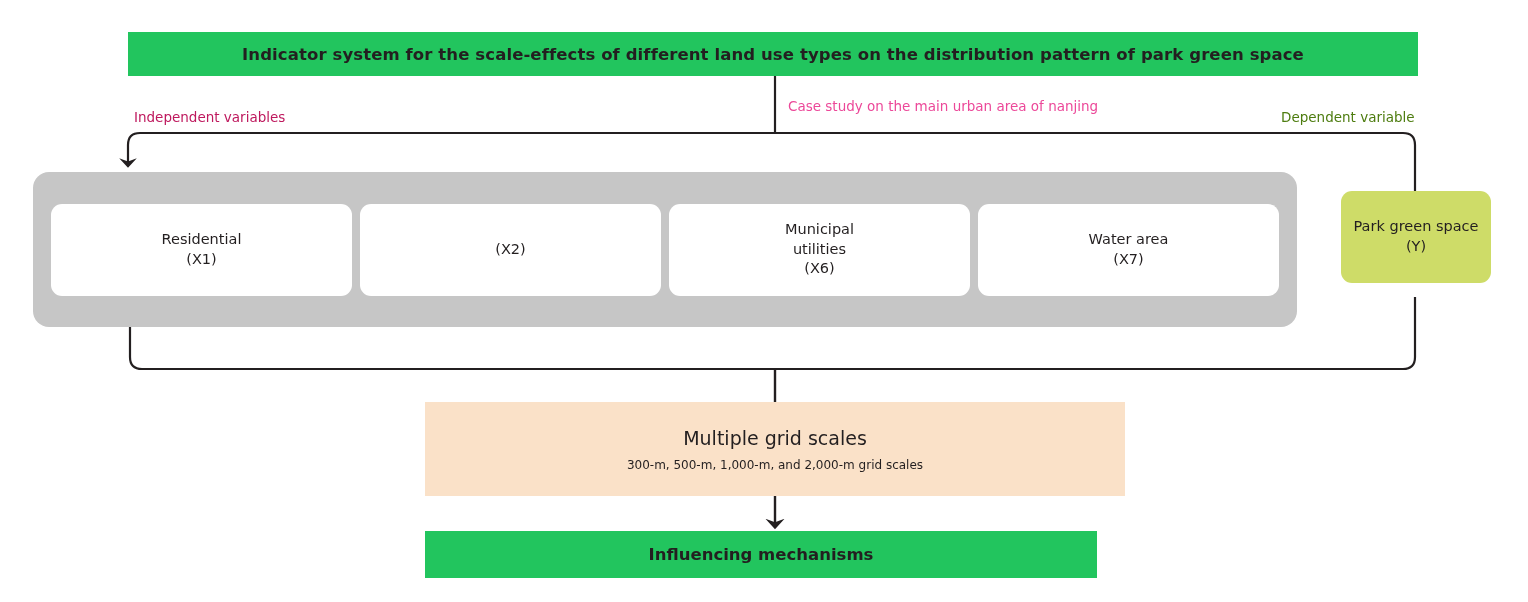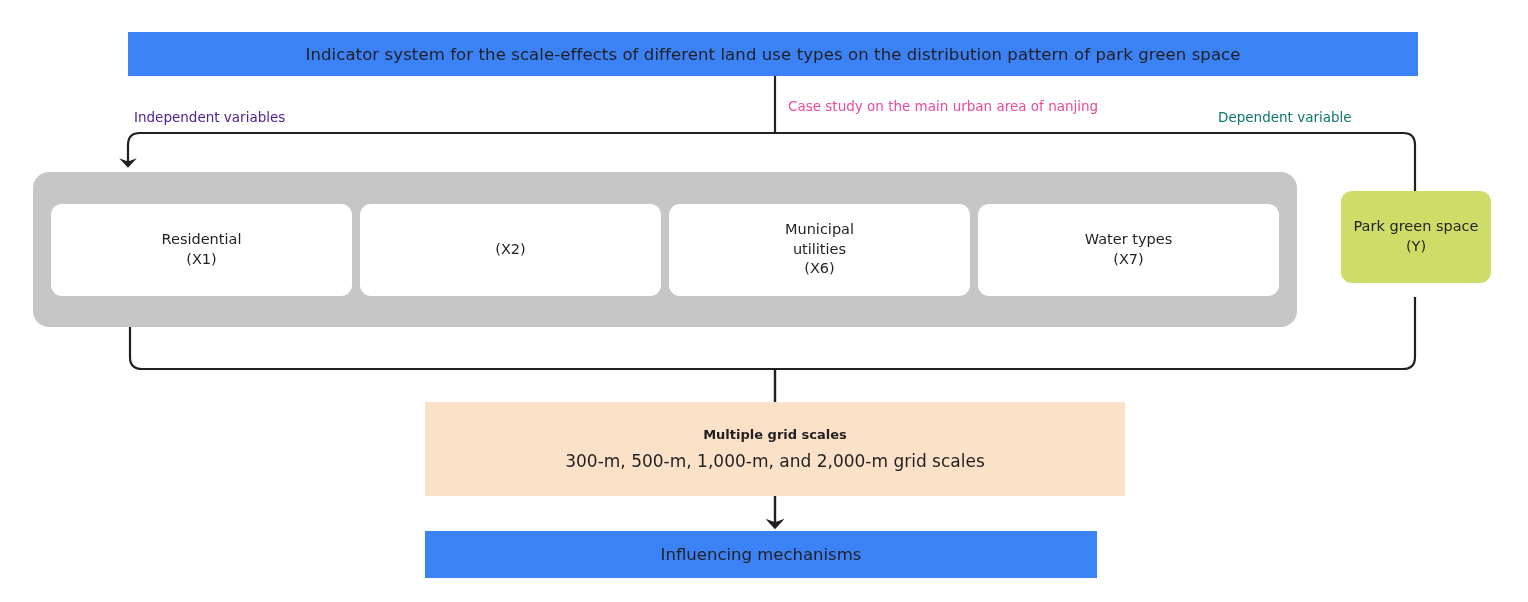--- a/index.html
+++ b/index.html
@@ -34,22 +34,22 @@
     display: flex;
     flex-direction: column;
     align-items: center;
     justify-content: center;
     text-align: center;
     color: #231f20;
   }
 
   
   .bar {
-    background: #3b82f6;
-    font-weight: normal;
+    background: #22c55e;
+    font-weight: bold;
   }
   #title-bar {
     left: 128px;
     top: 32px;
     width: 1290px;
     height: 44px;
     font-size: 16.5px;
     letter-spacing: 0.1px;
   }
   #footer-bar {
@@ -62,26 +62,26 @@
 
   
   .caption {
     position: absolute;
     font-size: 13.5px;
     white-space: nowrap;
   }
   #caption-independent {
     left: 134px;
     top: 109px;
-    color: #4c1d95;
+    color: #be185d;
   }
   #caption-dependent {
-    left: 1218px;
+    left: 1281px;
     top: 109px;
-    color: #0f766e;
+    color: #4d7c0f;
     text-align: right;
   }
   #caption-case-study {
     left: 788px;
     top: 98px;
     color: #ec4899;
   }
 
   
   #iv-container {
@@ -139,25 +139,25 @@
   
   #grid-box {
     left: 425px;
     top: 402px;
     width: 700px;
     height: 94px;
     background: #fae1c8;
     gap: 9px;
   }
   #grid-box .heading {
-    font-size: 13px;
-    font-weight: bold;
+    font-size: 19px;
+    font-weight: normal;
   }
   #grid-box .subtext {
-    font-size: 17px;
+    font-size: 12px;
   }
 </style>
 </head>
 <body>
 
 <div id="canvas">
 
   <svg id="edges" viewBox="0 0 1528 602" width="1528" height="602">
     <defs>
       <marker id="arrowhead" markerWidth="7" markerHeight="8" refX="2.2" refY="4" orient="auto" markerUnits="strokeWidth">
@@ -197,21 +197,21 @@
 
 
 
 
     <div class="lu-box">
       <span>Municipal<br>utilities</span>
       <span>(X6)</span>
     </div>
 
     <div class="lu-box">
-      <span>Water types</span>
+      <span>Water area</span>
       <span>(X7)</span>
     </div>
 
 
   </div>
 
   <div class="node" id="dv-box">
     <span>Park green space</span>
     <span>(Y)</span>
   </div>

